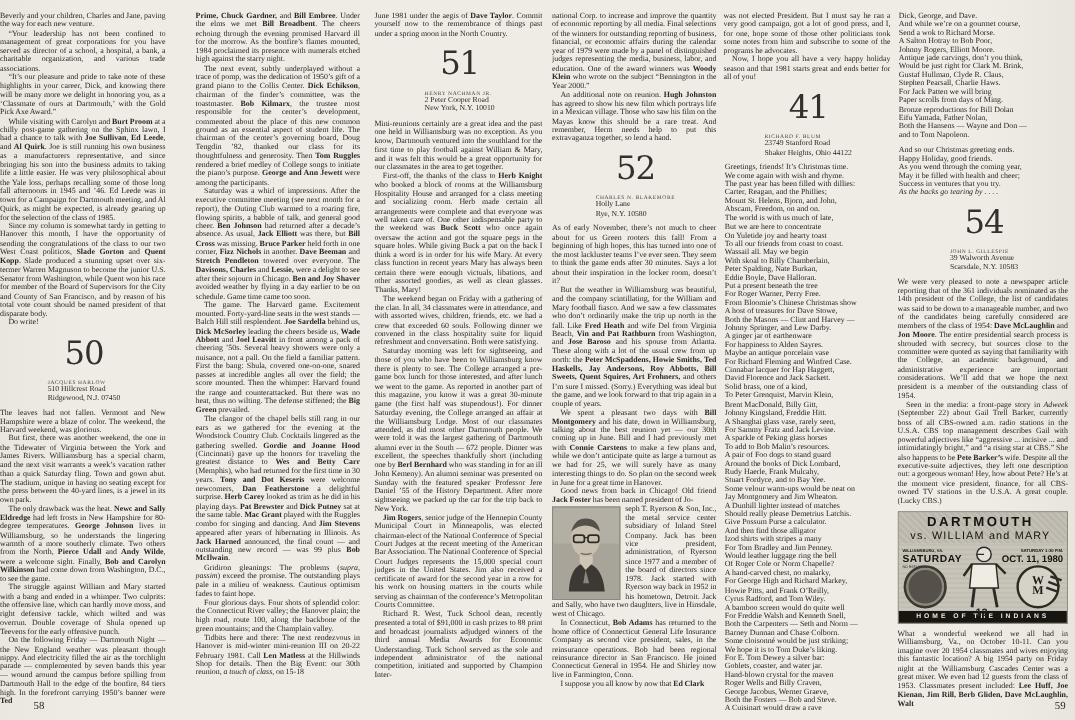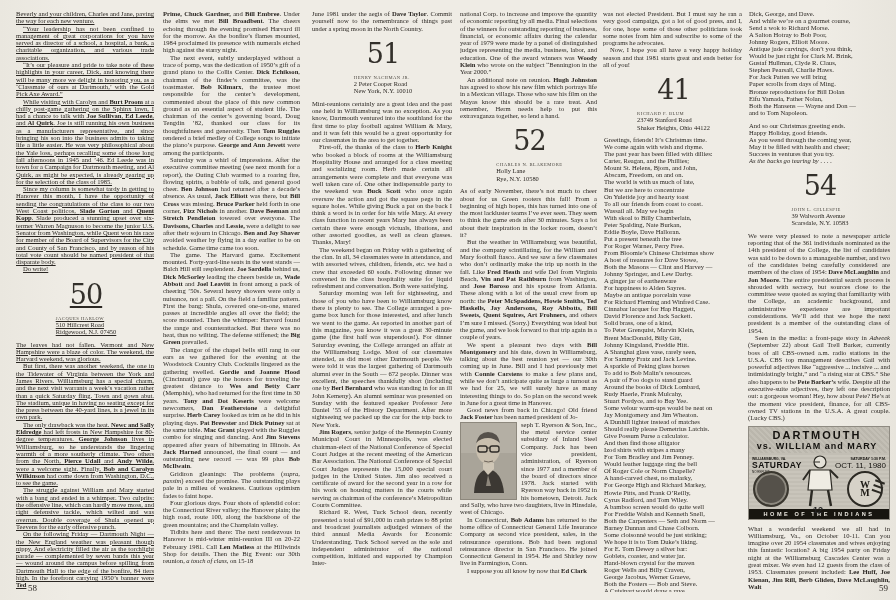--- a/index.html
+++ b/index.html
@@ -1,21 +1,21 @@
 <!DOCTYPE html>
 <html><head>
 <meta charset="utf-8">
 <style>
   html,body{margin:0;padding:0;}
   body{width:896px;height:600px;background:#edeae2;overflow:hidden;
        font-family:"Liberation Serif",serif;color:#2b2723;}
   #spread{position:relative;width:896px;height:600px;background:
     linear-gradient(90deg,#eae7df 0%,#efece5 8%,#efece5 92%,#e8e5dd 100%);}
   .col{position:absolute;top:10px;height:582px;overflow:hidden;}
-  #col1{left:16px;width:138px;text-decoration:underline;}
+  #col1{left:0;width:138px;}
   #col2{left:163px;width:137px;}
   #col3{left:312px;width:140px;}
   #col4{left:460px;width:137px;}
   #col5{left:603px;width:139px;}
   #col6{left:748px;width:142px;}
   .para{margin:0;font-size:6.6px;line-height:7.3px;text-align:justify;
         text-indent:7px;word-spacing:-0.2px;}
   .para.noindent{text-indent:0;}
   .verse{margin:0 0 0 1px;}
   .verse-line{font-size:6.6px;line-height:7.05px;white-space:nowrap;overflow:hidden;}
@@ -32,30 +32,30 @@
   #pagenum-right{right:8px;top:583px;}
   
   .photo-float{float:left;width:57px;height:78px;margin:1px 4px 1px 0;
       background:#b7b2a8;border:1px solid #8d887d;box-sizing:border-box;overflow:hidden;}
   
   .ad{width:142px;margin:4px 0 5px 0;border:1px solid #8f8b82;background:#c6c2b8;
       box-sizing:border-box;font-family:"Liberation Sans",sans-serif;color:#14120f;}
   .ad-top{padding:3px 4px 2px 0;text-align:center;background:
       repeating-linear-gradient(45deg,#bab6ac 0 2px,#c3bfb5 2px 4px);}
   .ad-line1{font-size:11px;font-weight:bold;letter-spacing:2px;line-height:11px;}
-  .ad-line2{font-size:9px;font-weight:bold;letter-spacing:1px;line-height:10px;}
+  .ad-line2{font-size:9px;font-weight:normal;letter-spacing:1px;line-height:10px;}
   .ad-mid{position:relative;height:56px;background:
       repeating-linear-gradient(0deg,#c9c5bb 0 2px,#c2beb4 2px 4px);}
   .ad-left{position:absolute;left:3px;top:4px;text-align:left;}
   .ad-loc{font-size:3.4px;font-weight:bold;}
   .ad-event{font-size:8.5px;font-weight:bold;letter-spacing:.5px;line-height:9px;}
   .ad-note{font-size:3px;}
   .ad-right{position:absolute;right:3px;top:4px;text-align:right;}
   .ad-daytime{font-size:3.6px;font-weight:bold;}
-  .ad-date{font-size:8px;font-weight:normal;line-height:9px;margin-left:46px;}
+  .ad-date{font-size:8px;font-weight:bold;line-height:9px;margin-left:46px;}
   .ad-player{position:absolute;left:51px;top:1px;width:40px;height:54px;}
   .ad-player-num{position:absolute;left:13px;top:22px;font-size:9px;font-weight:bold;
       color:#222;font-family:"Liberation Sans",sans-serif;margin-top:29px;}
   .seal{position:absolute;border-radius:50%;}
   .seal-left{left:4px;bottom:2px;width:32px;height:32px;background:#55514a;
       border:2px solid #3a372f;box-shadow:inset 0 0 0 2px #8d897f;}
   .seal-right{right:6px;bottom:2px;width:32px;height:32px;background:#d6d2c8;
       border:2px solid #2c2a24;display:flex;flex-direction:column;align-items:center;
       justify-content:center;}
   .mono{font-size:10px;font-weight:bold;line-height:8px;color:#1c1a15;

